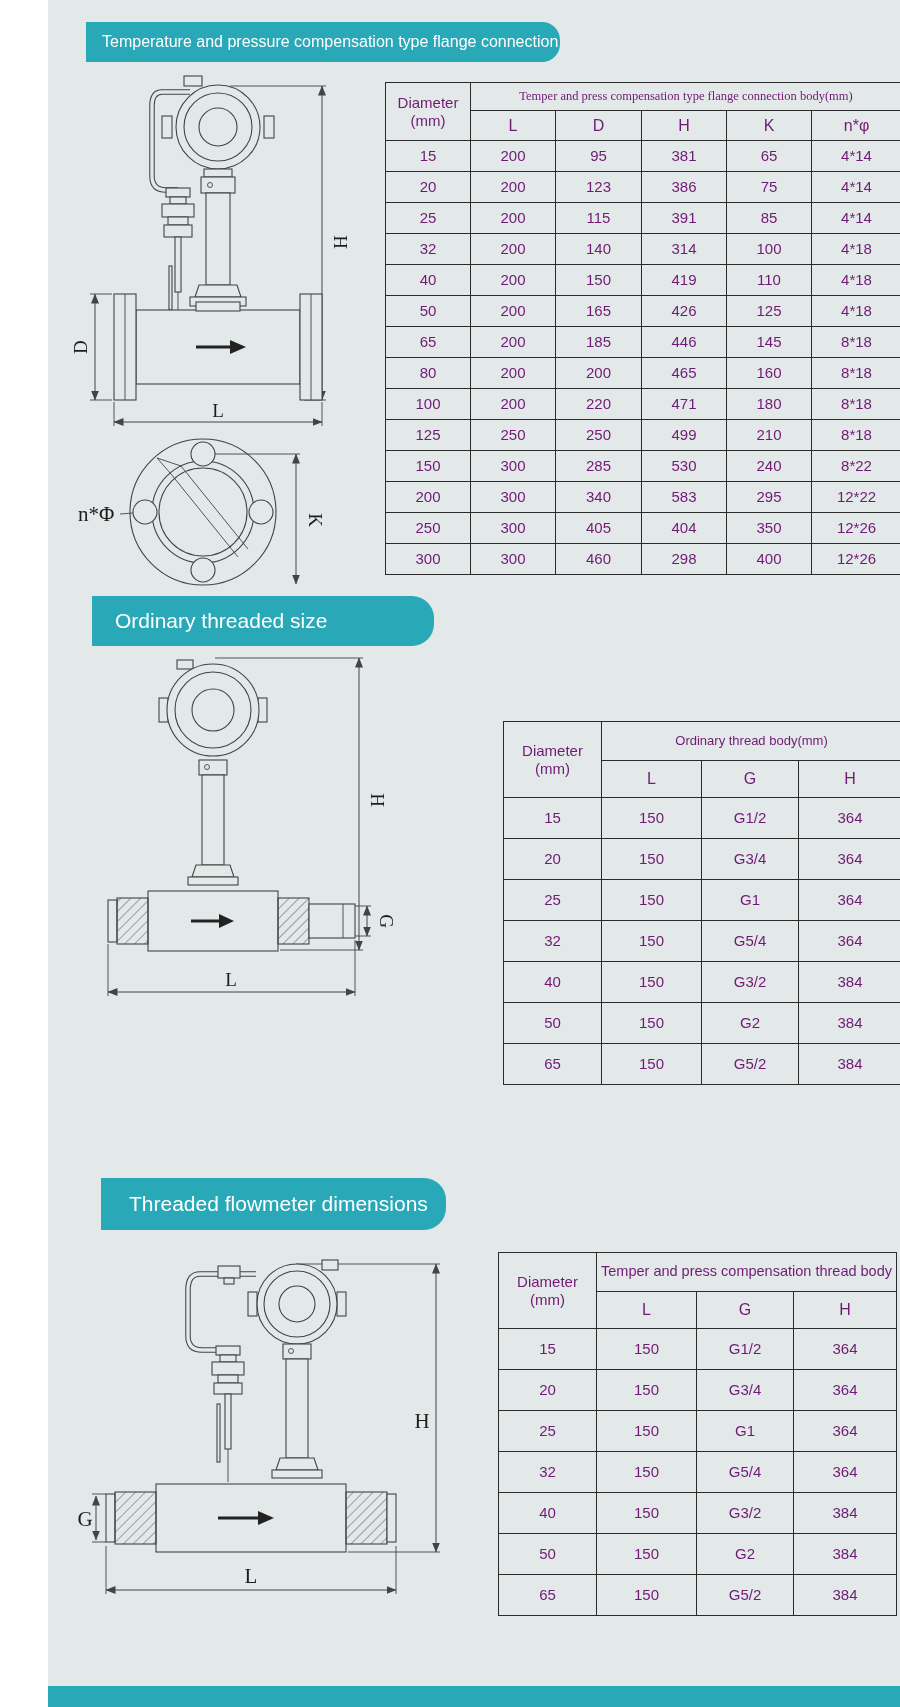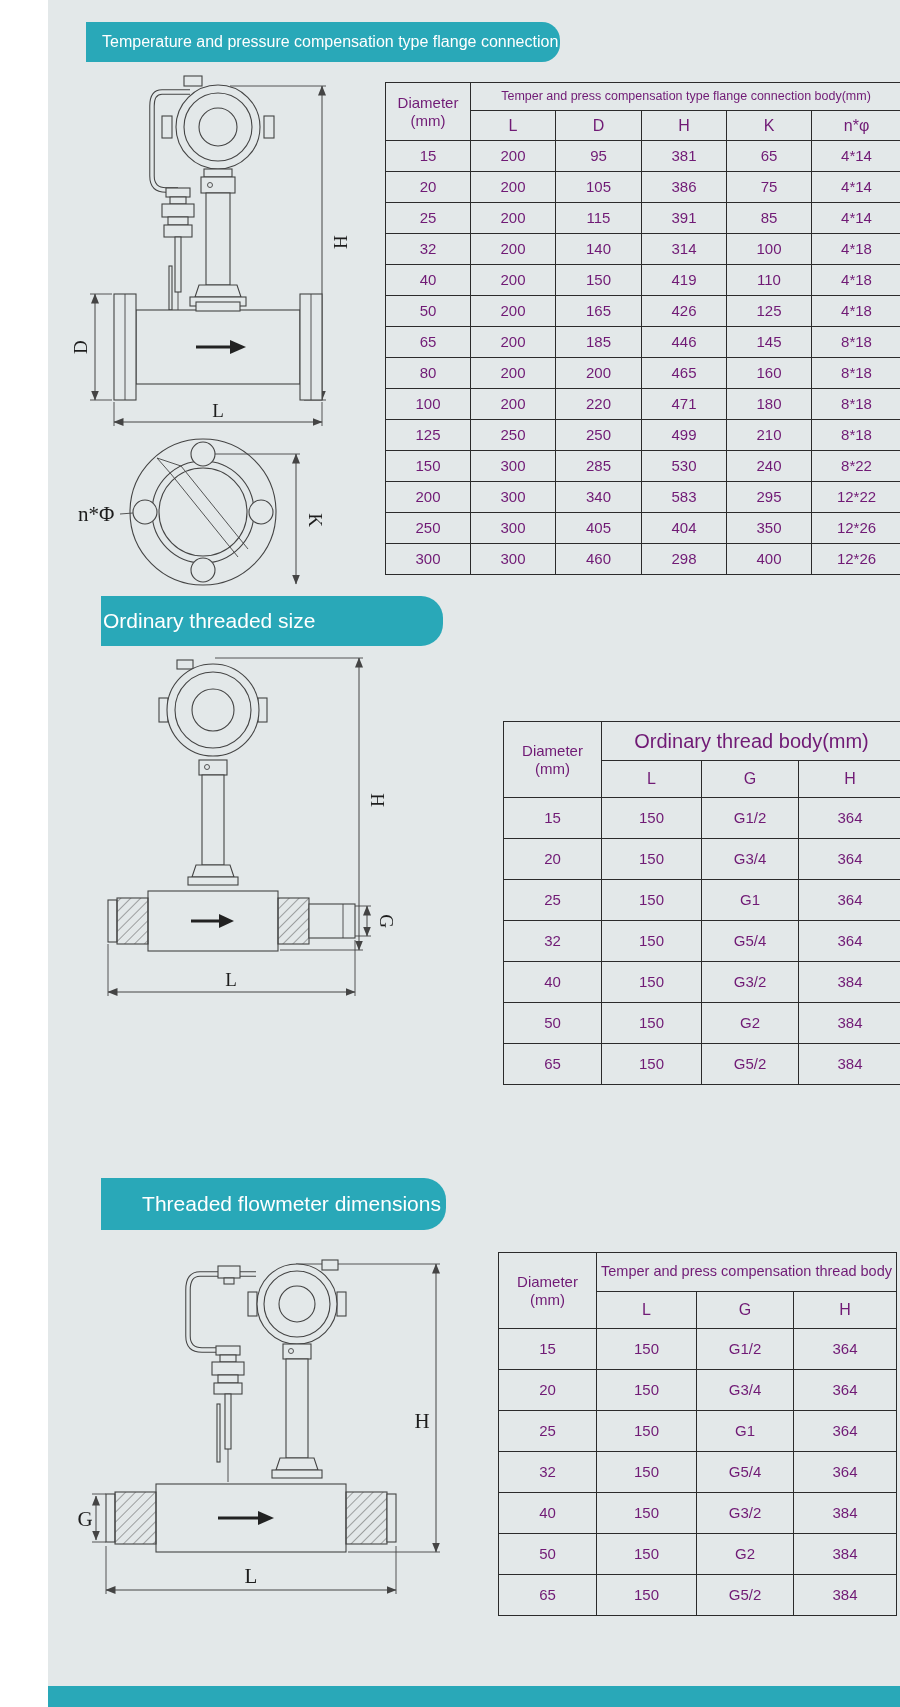--- a/index.html
+++ b/index.html
@@ -1,34 +1,34 @@
 <!DOCTYPE html>
 <html><head>
 <meta charset="utf-8">
 <style>
   html,body{margin:0;padding:0;}
   #canvas{position:relative;width:900px;height:1707px;background:#e3e8e9;overflow:hidden;
           font-family:"Liberation Sans",sans-serif;margin-left:48px;}
   .banner{position:absolute;background:#29a8b8;color:#fff;display:flex;align-items:center;
           border-radius:0 22px 22px 0;box-sizing:border-box;}
   #b1{left:38px;top:22px;width:474px;height:40px;font-size:16px;padding-left:16px;border-radius:0 18px 18px 0;}
-  #b2{left:53px;top:596px;width:342px;height:50px;font-size:21px;padding-left:2px;}
-  #b3{left:53px;top:1178px;width:345px;height:52px;font-size:21px;padding-left:36px;justify-content:center;}
+  #b2{left:44px;top:596px;width:342px;height:50px;font-size:21px;padding-left:23px;}
+  #b3{left:53px;top:1178px;width:345px;height:52px;font-size:21px;padding-left:28px;}
   .bottombar{position:absolute;left:0;top:1686px;width:900px;height:21px;background:#29a8b8;}
 
   .dtable{position:absolute;border-collapse:collapse;table-layout:fixed;color:#701a75;}
   .dtable th,.dtable td{border:1px solid #2b2b2b;text-align:center;vertical-align:middle;
           font-weight:normal;padding:0;line-height:1.2;}
   #t1{left:337px;top:82px;width:516px;}
   #t1 td{height:30px;font-size:15px;}
-  #t1 .grp{font-size:12.5px;height:27px;}
+  #t1 .grp{font-size:12.5px;height:27px;font-family:Liberation Serif, serif;}
   #t1 .sub th{height:29px;font-size:16px;}
   #t2{left:455px;top:721px;width:399px;}
   #t2 td{height:40px;font-size:15px;}
-  #t2 .grp{font-size:20px;height:38px;}
+  #t2 .grp{font-size:13px;height:38px;}
   #t2 .sub th{height:36px;font-size:16px;}
   #t3{left:450px;top:1252px;width:398px;}
   #t3 td{height:40px;font-size:15px;}
   #t3 .grp{font-size:14.5px;height:38px;}
   #t3 .sub th{height:36px;font-size:16px;}
   .corner{font-size:15px;}
 
   svg{position:absolute;overflow:visible;}
   .sh{stroke:#444;stroke-width:1.1;fill:#e3e8e9;}
   .sh2{stroke:#444;stroke-width:1.1;fill:#e3e8e9;}
@@ -168,21 +168,21 @@
           <td>15</td>
           <td>200</td>
           <td>95</td>
           <td>381</td>
           <td>65</td>
           <td>4*14</td>
         </tr>
         <tr>
           <td>20</td>
           <td>200</td>
-          <td>105</td>
+          <td>123</td>
           <td>386</td>
           <td>75</td>
           <td>4*14</td>
         </tr>
         <tr>
           <td>25</td>
           <td>200</td>
           <td>115</td>
           <td>391</td>
           <td>85</td>

